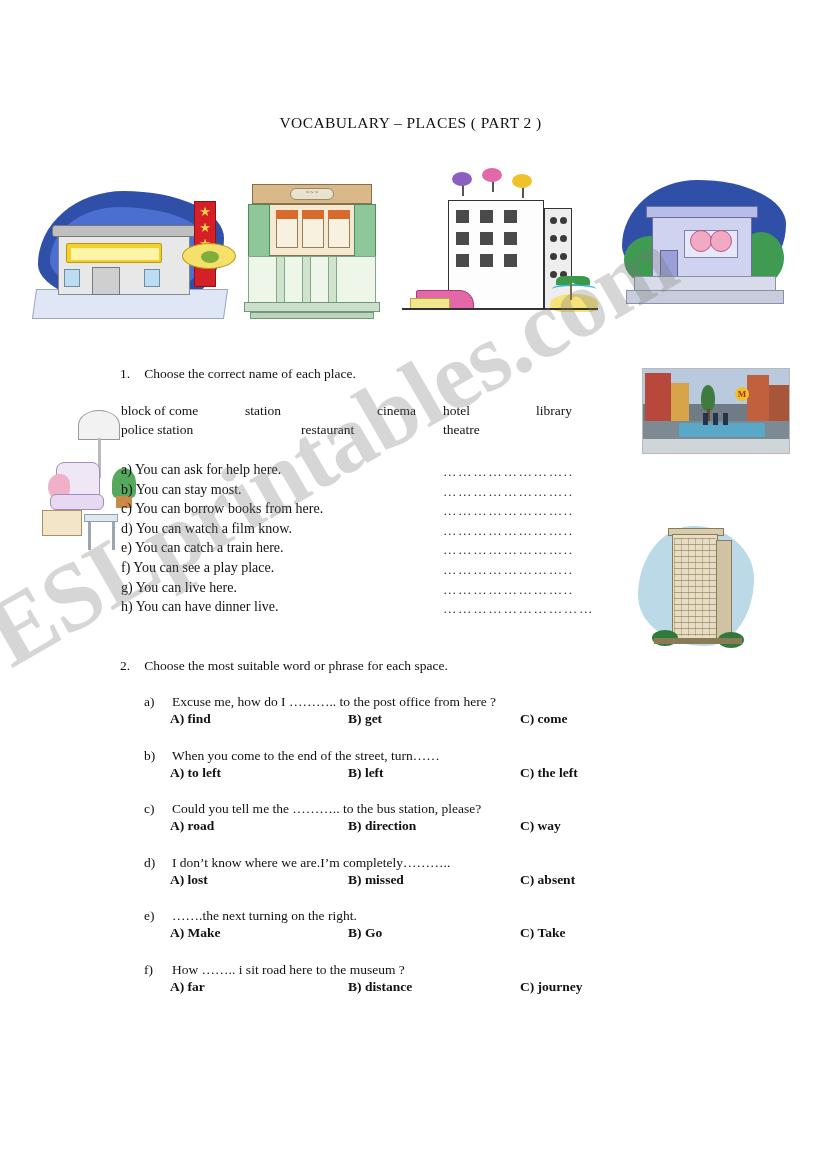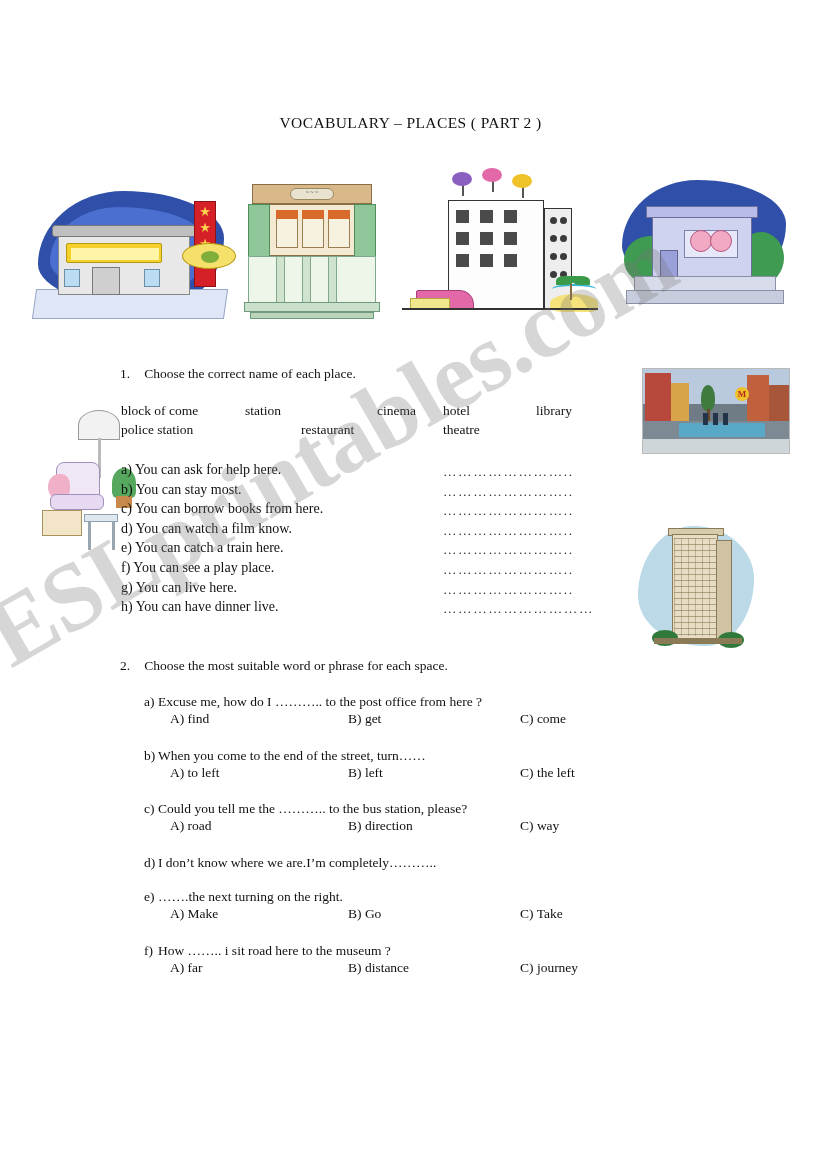--- a/index.html
+++ b/index.html
@@ -165,23 +165,23 @@
   .q-num { font-size:13.5px; }
   .words { font-size:13.5px; }
   .word-row { position:relative; height:19px; }
   .w { position:absolute; }
   .items { font-size:14px; line-height:19.6px; }
   .dots-col { position:absolute; left:443px; font-size:13.5px; letter-spacing:1.6px; color:#333; }
   .dots-row { height:19.6px; }
   .sec2 { font-size:13.5px; }
   .qblock { position:relative; margin-bottom:18.5px; }
   .qlabel { position:absolute; left:0; top:0; width:18px; }
-  .qstem { margin-left:14px; }
+  .qstem { margin-left:28px; }
   .opts { margin-left:26px; margin-top:1px; position:relative; height:18px; }
-  .opt { position:absolute; top:0; }
+  .opt { position:absolute; top:0;font-weight:bold; }
   .oa { left:0px; }
   .ob { left:178px; }
   .oc { left:350px; }
 </style>
 </head>
 <body>
 
 <div class="page">
 
   <div class="title">VOCABULARY – PLACES ( PART 2 )</div>
@@ -421,20 +421,25 @@
       <div class="opts">
         <span class="opt oa">A) road</span>
         <span class="opt ob">B) direction</span>
         <span class="opt oc">C) way</span>
       </div>
     </div>
 
     <div class="qblock">
       <span class="qlabel">d)</span>
       <div class="qstem">I don’t know where we are.I’m completely………..</div>
+      <div class="opts">
+        <span class="opt oa">A) lost</span>
+        <span class="opt ob">B) missed</span>
+        <span class="opt oc">C) absent</span>
+      </div>
     </div>
 
     <div class="qblock">
       <span class="qlabel">e)</span>
       <div class="qstem">…….the next turning on the right.</div>
       <div class="opts">
         <span class="opt oa">A) Make</span>
         <span class="opt ob">B) Go</span>
         <span class="opt oc">C) Take</span>
       </div>

